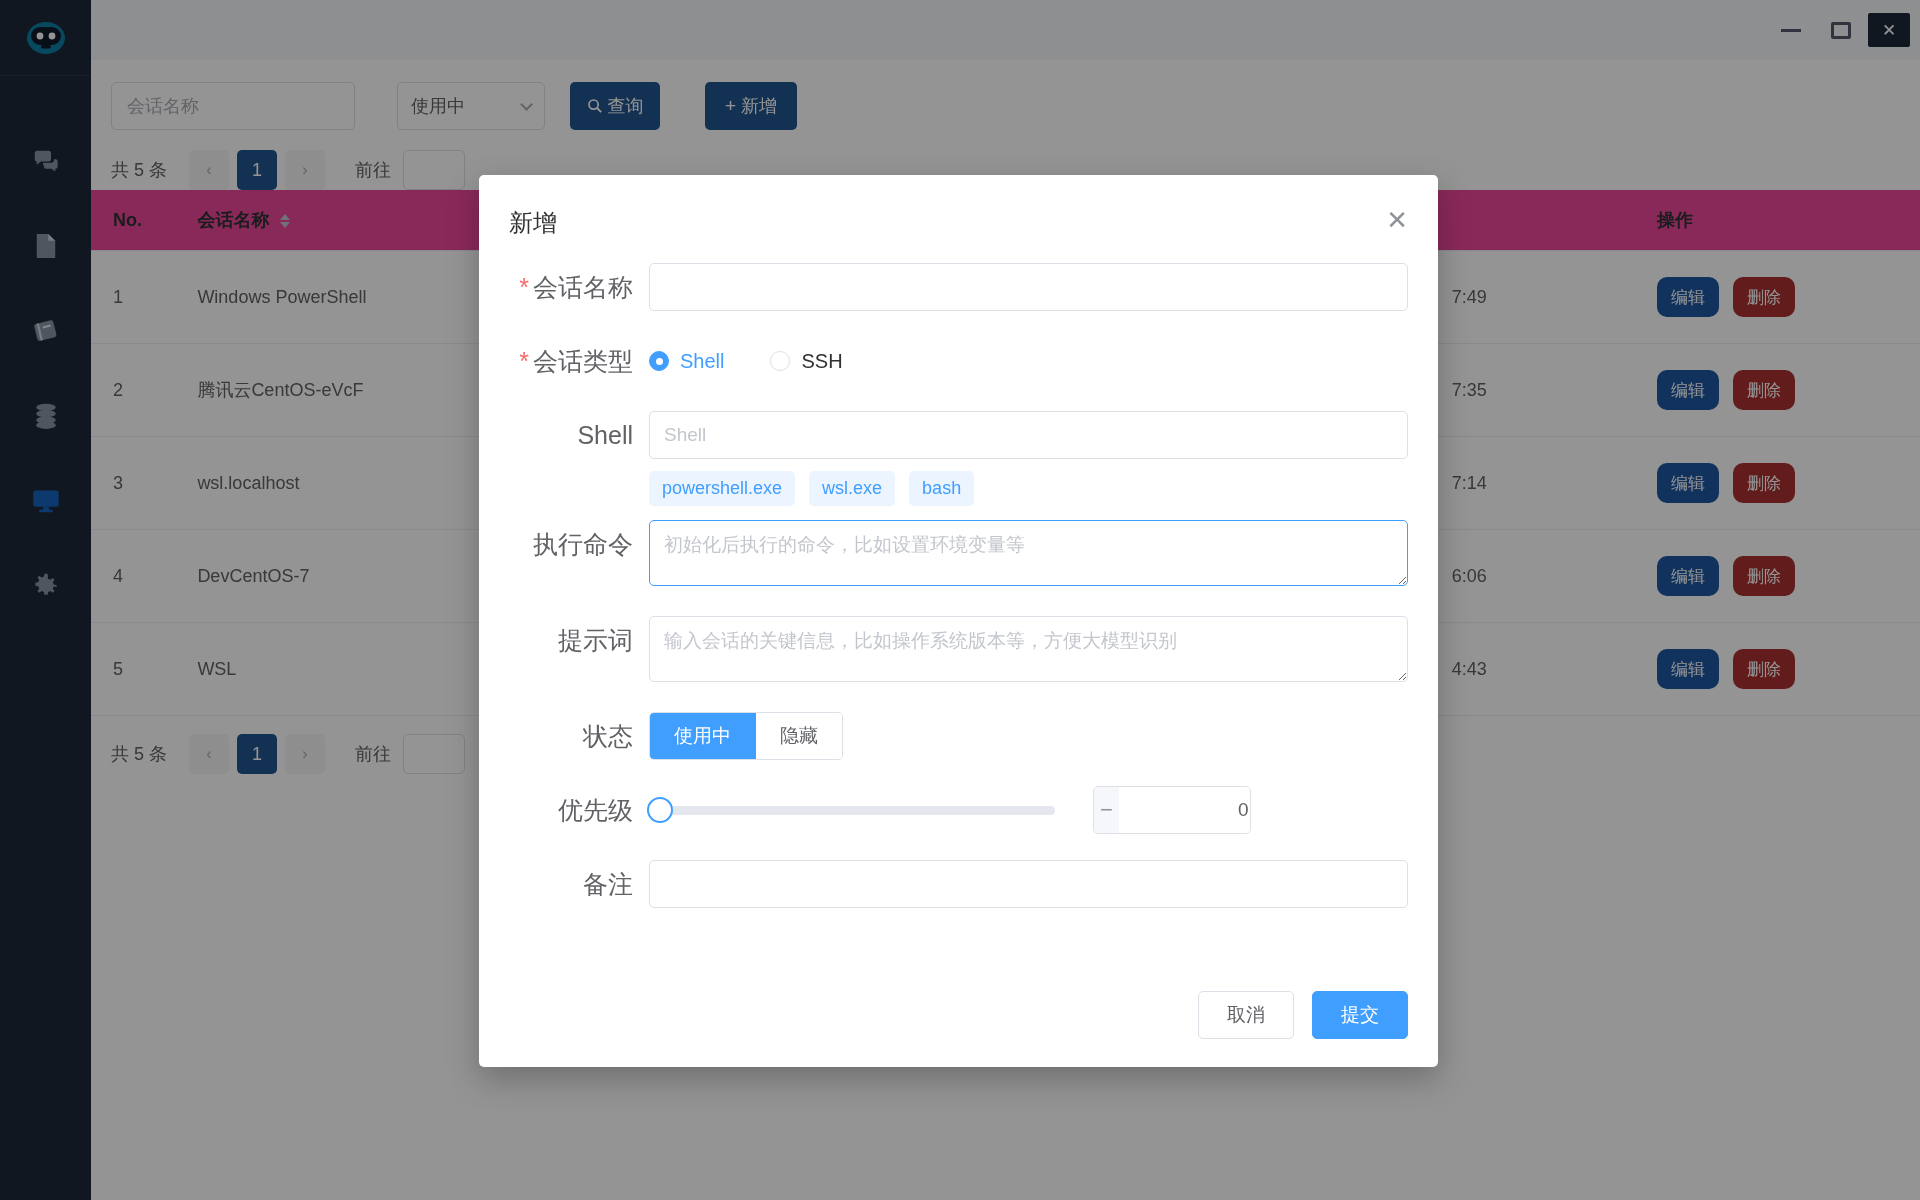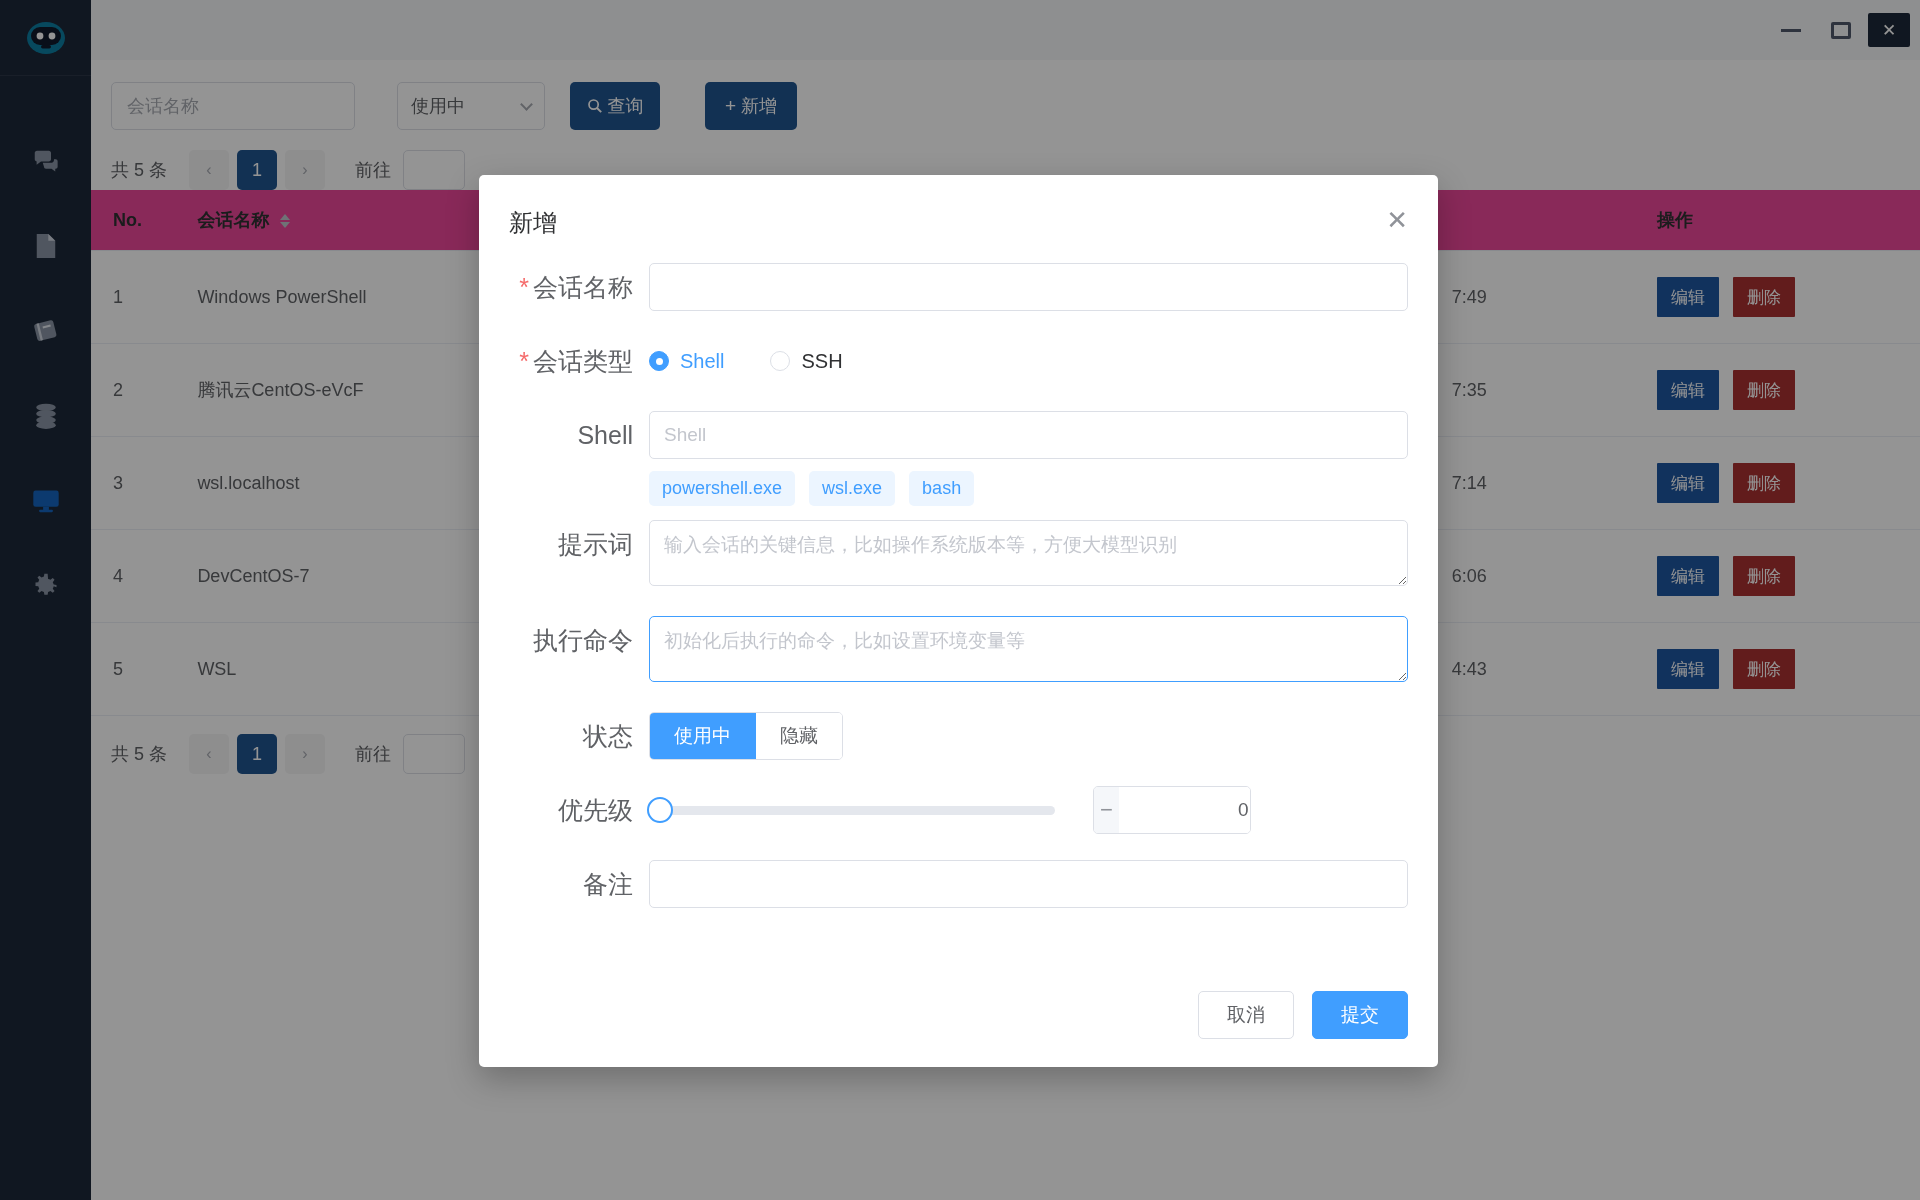--- a/index.html
+++ b/index.html
@@ -121,21 +121,21 @@
   .col-name { width: 1100px; }
   .col-time { width: 180px; }
   .col-ops { width: 250px; }
   .sort-ar { display:inline-flex; flex-direction: column; margin-left: 6px;
     vertical-align: middle; gap: 2px; }
   .sort-ar i { width: 0; height: 0; border-left: 5px solid transparent;
     border-right: 5px solid transparent; display: block; }
   .sort-ar i.up { border-bottom: 6px solid #c0c4cc; }
   .sort-ar i.dn { border-top: 6px solid #c0c4cc; }
   .op-btn {
-    height: 40px; padding: 0 14px; border-radius: 1px; color: #fff;
+    height: 40px; padding: 0 14px; border-radius: 10px; color: #fff;
     font-size: 17px; border: none; cursor: pointer; margin-right: 14px;
     font-family: inherit;
     display: inline-flex; align-items: center; gap: 5px;
   }
   .op-edit { background: #1e56a0; }
   .op-del { background: #a93131; }
 
   
   #overlay {
     position: absolute; left: 0; top: 0; width: 1920px; height: 1200px;
@@ -474,30 +474,30 @@
           <input class="txt-input" value="" placeholder="Shell" style="">
           <div class="tag-row" id="shell-tags">
               <span class="tag-chip">powershell.exe</span>
               <span class="tag-chip">wsl.exe</span>
               <span class="tag-chip">bash</span>
             </div>
         </div>
       </div>
 
       <div class="form-row">
+        <div class="form-label">执行命令</div>
+        <div class="form-ctrl">
+          <textarea class="ta-input focused" rows="2" style="height: 66px;" placeholder="初始化后执行的命令，比如设置环境变量等"></textarea>
+        </div>
+      </div>
+
+      <div class="form-row">
         <div class="form-label">提示词</div>
         <div class="form-ctrl">
           <textarea class="ta-input" rows="2" style="height: 66px;" placeholder="输入会话的关键信息，比如操作系统版本等，方便大模型识别"></textarea>
-        </div>
-      </div>
-
-      <div class="form-row">
-        <div class="form-label">执行命令</div>
-        <div class="form-ctrl">
-          <textarea class="ta-input focused" rows="2" style="height: 66px;" placeholder="初始化后执行的命令，比如设置环境变量等"></textarea>
         </div>
       </div>
 
       <div class="form-row">
         <div class="form-label">状态</div>
         <div class="form-ctrl">
           <div class="seg">
             <div class="seg-item active">使用中</div>
             <div class="seg-item">隐藏</div>
           </div>

